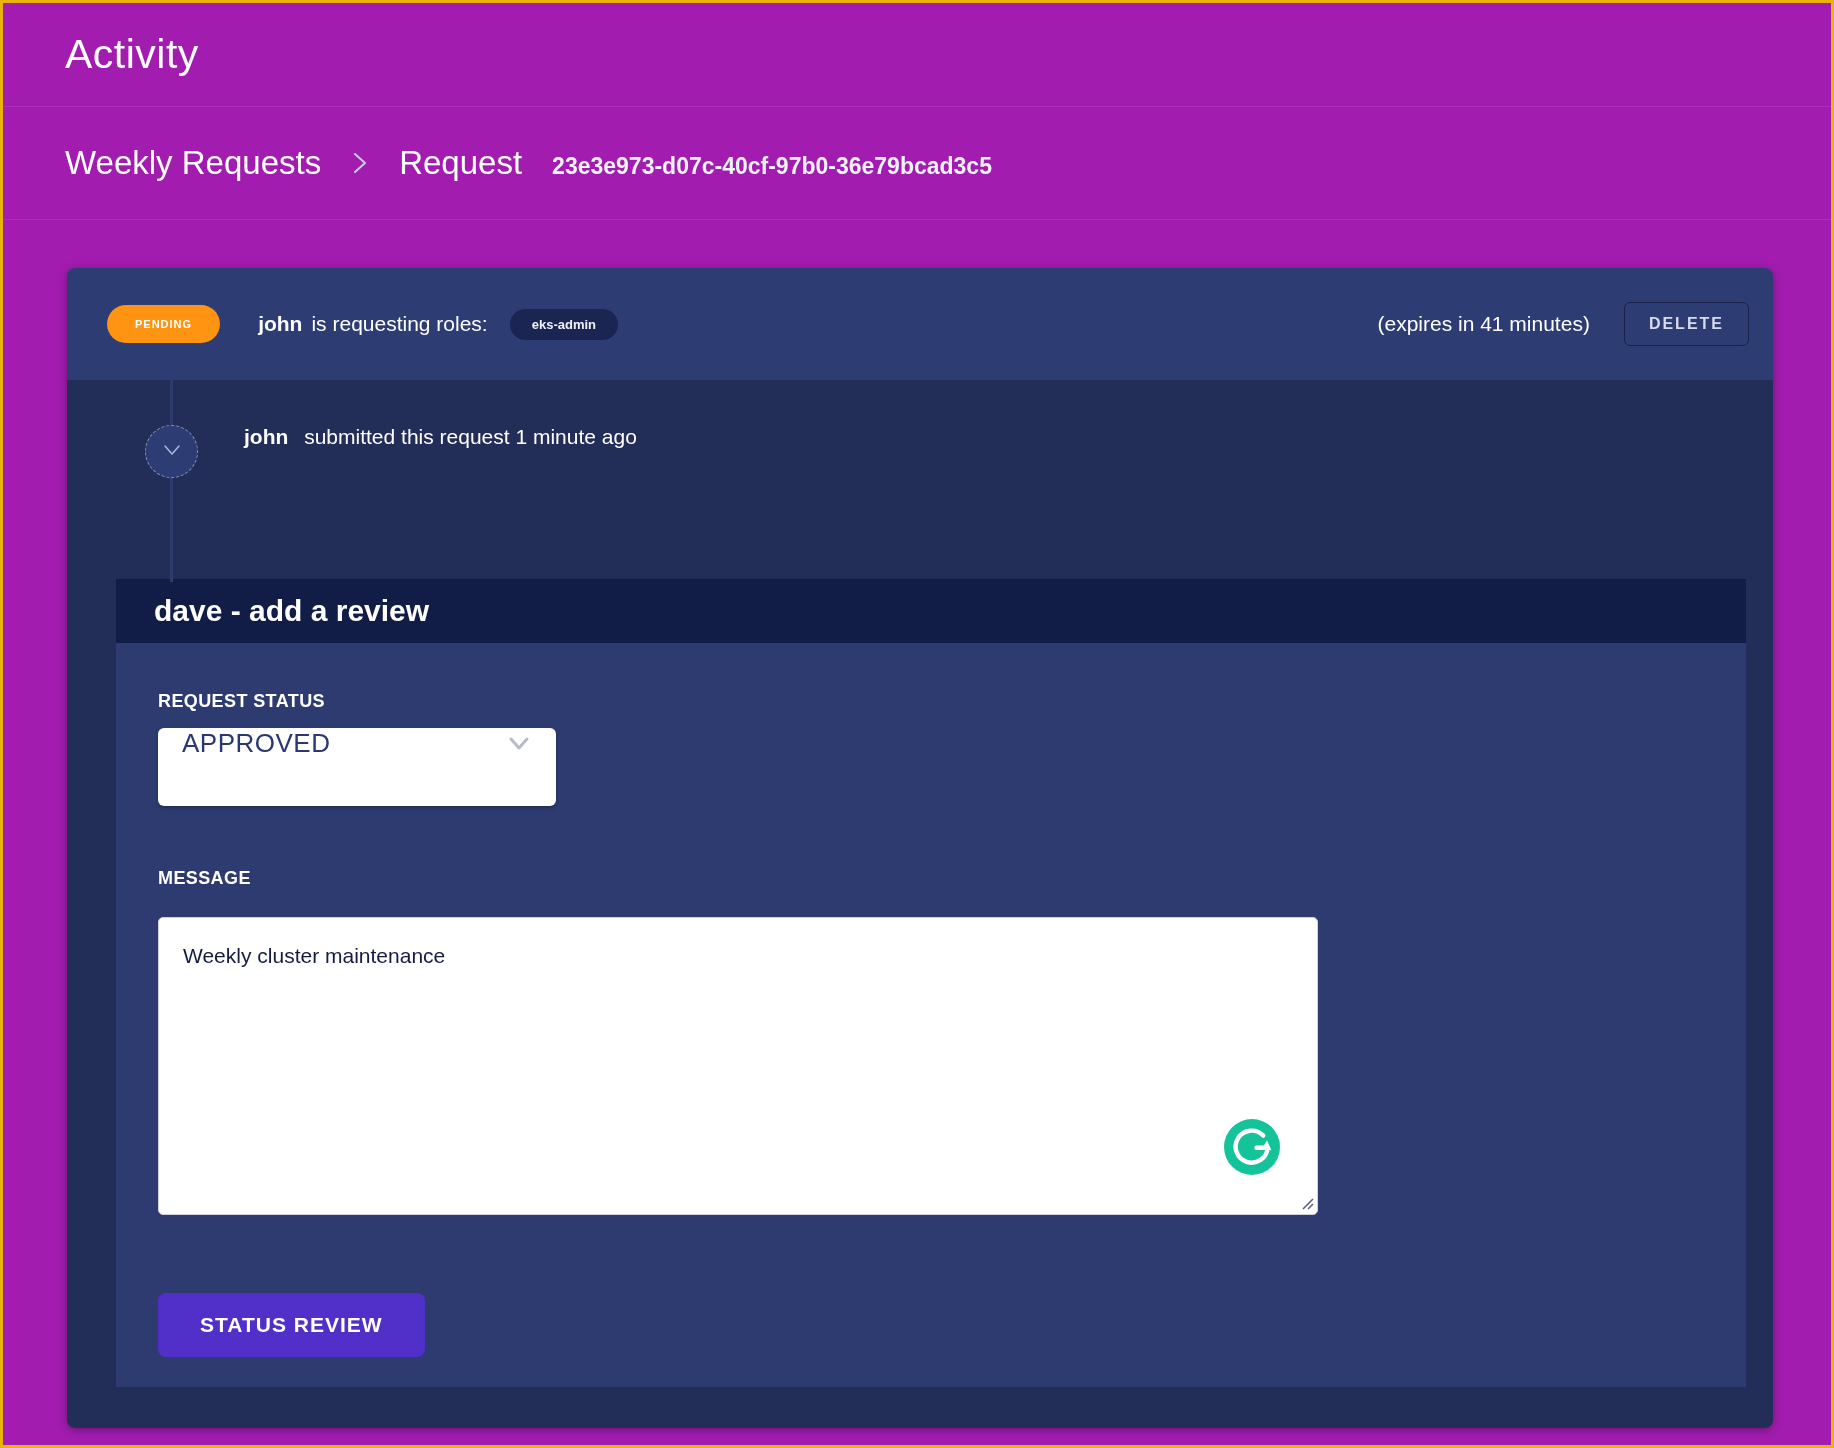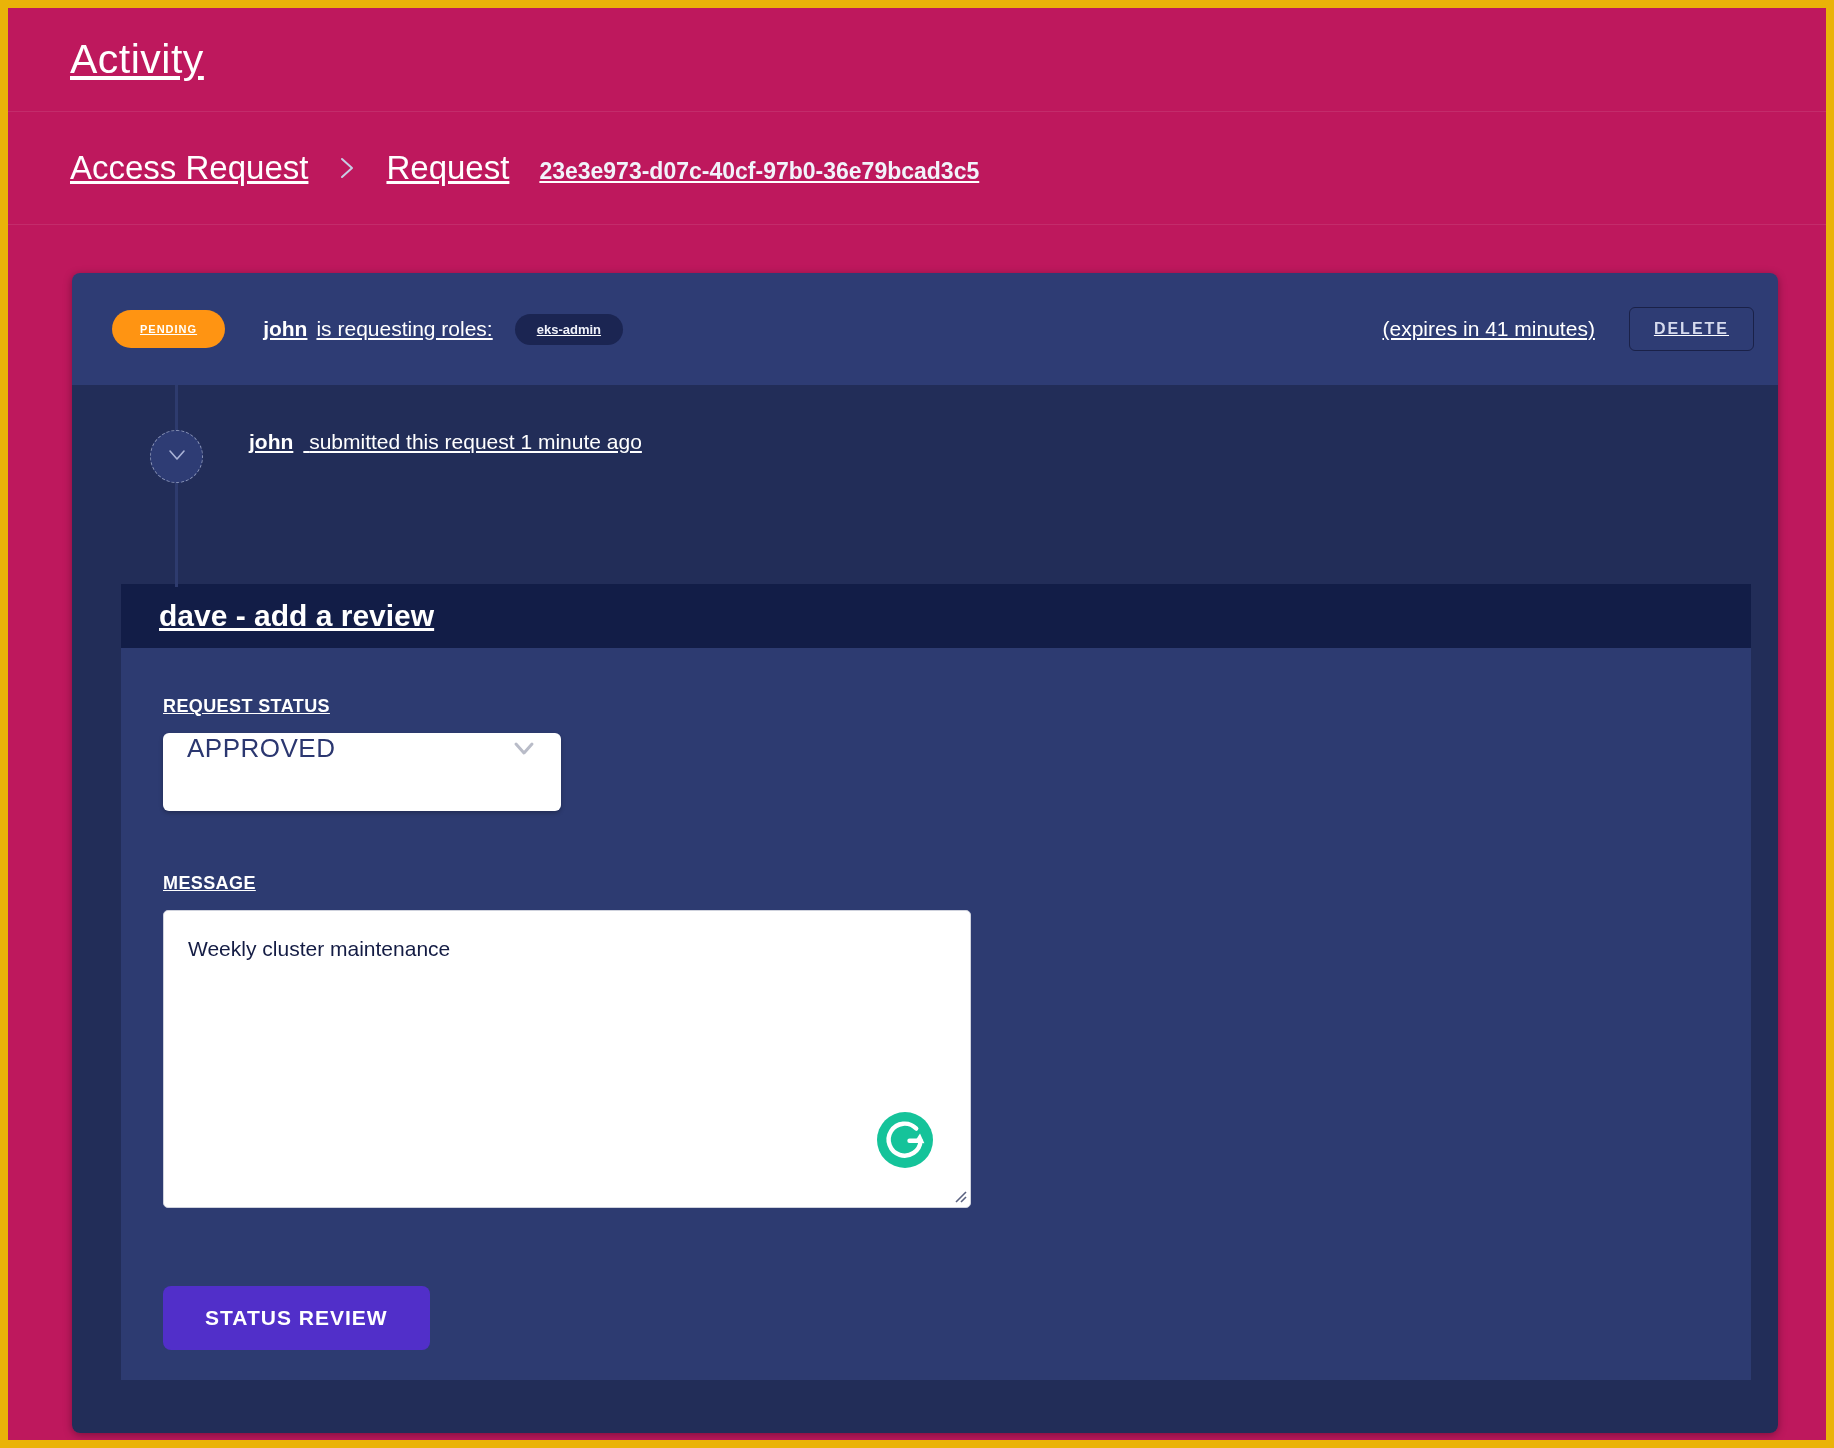--- a/index.html
+++ b/index.html
@@ -2,25 +2,24 @@
 <html><head>
 <meta charset="utf-8">
 <style>
   * { margin: 0; padding: 0; box-sizing: border-box; }
   html,body { background:#04060d; }
   body { font-family: "Liberation Sans", "DejaVu Sans", sans-serif; }
 
   .screen {
     position: relative;
     width: 1834px; height: 1448px;
-    background: #be185d;
-    border: 8px solid #eab308;
+    background: #a21caf;
+    border: 3px solid #eab308;
     overflow: hidden;
     color: #ffffff;
-    text-decoration: underline;
   }
 
   
   .topbar {
     height: 104px;
     display: flex; align-items: center;
     padding: 0 62px;
     border-bottom: 1px solid rgba(255,255,255,0.09);
   }
   .topbar h1 {
@@ -139,22 +138,22 @@
     border-radius: 6px;
     display: flex; 
     padding: 0 22px 0 24px;
     cursor: pointer;
     box-shadow: 0 2px 4px rgba(0,0,0,0.25);
   }
   .select-value { font-size: 26px; color: #2b3770; letter-spacing: 0.5px; flex: 1; }
   .label-message { display: block; margin-top: 62px; }
   .textarea-wrap {
     position: relative;
-    margin-top: 16px;
-    width: 808px; height: 298px;
+    margin-top: 28px;
+    width: 1160px; height: 298px;
   }
   .message-textarea {
     width: 100%; height: 100%;
     background: #ffffff;
     border: 1px solid #cfd2dd;
     border-radius: 5px;
     resize: none;
     padding: 26px 24px;
     font-family: "Liberation Sans", "DejaVu Sans", sans-serif;
     font-size: 21px; color: #141c44;
@@ -187,21 +186,21 @@
 </head>
 <body>
 
 <div class="screen">
 
   <div class="topbar">
     <h1>Activity</h1>
   </div>
 
   <div class="crumbbar">
-    <span class="crumb-section">Access Request</span>
+    <span class="crumb-section">Weekly Requests</span>
     <span class="crumb-sep">
       <svg width="26" height="34" viewBox="0 0 26 34">
           <polyline points="8,8 18,17 8,26" fill="none" stroke="#c7cde4" stroke-width="2" stroke-linecap="round" stroke-linejoin="round"></polyline>
         </svg>
     </span>
     <span class="crumb-page">Request</span>
     <span class="crumb-id">23e3e973-d07c-40cf-97b0-36e79bcad3c5</span>
   </div>
 
   <div class="main">

